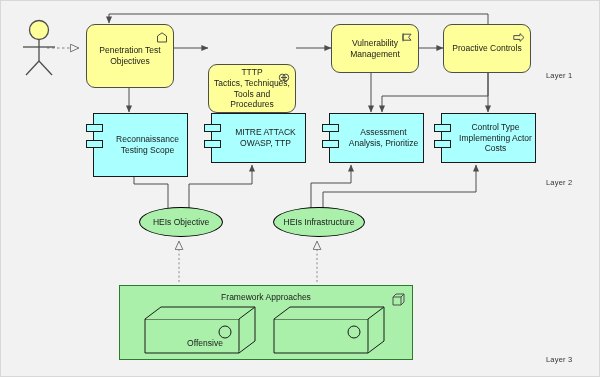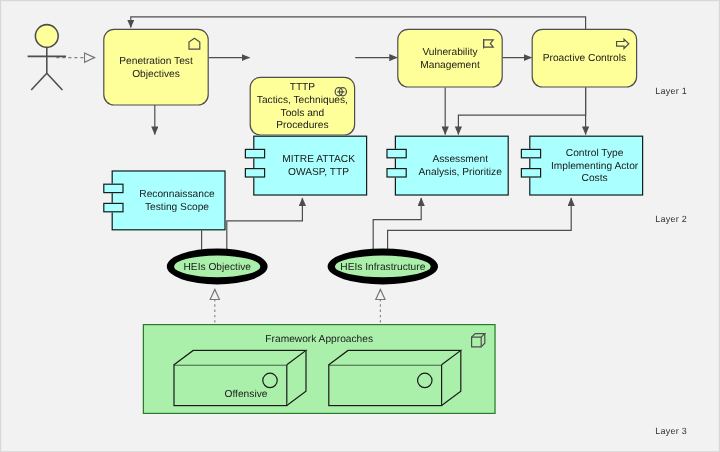--- a/index.html
+++ b/index.html
@@ -47,21 +47,21 @@
     position:absolute;left:-8px;width:17px;height:8px;
     background:#aaffff;border:1px solid #1a1a1a;box-sizing:border-box;
   }
   .cbox .tab.t1{top:10px;}
   .cbox .tab.t2{top:26px;}
 
   
   .ellipse{
     position:absolute;
     background:#aaf0aa;
-    border:6px solid #000000;
+    border:1px solid #000000;
     border-radius:50%/50%;
     box-sizing:border-box;
     display:flex;align-items:center;justify-content:center;
     font-size:8.5px;color:#1a1a1a;text-align:center;
   }
 
   
   .package{
     position:absolute;
     background:#aaf0aa;
@@ -186,21 +186,21 @@
         <path d="M2,2.2 L10,2.2 L7.6,5.2 L10,8.2 L2,8.2 Z" fill="none" stroke="#4d4d4d" stroke-width="1"></path>
         <line x1="2" y1="1.4" x2="2" y2="9.4" stroke="#4d4d4d" stroke-width="1"></line>
       </svg>
     </span>
     <span class="lbl">Vulnerability
 Management</span>
   </div>
 
   <div class="layercap" style="left:545px;top:70px;">Layer 1</div>
 
-  <div class="cbox" style="left:92px;top:112px;width:95px;height:50px;margin-top:29px;">
+  <div class="cbox" style="left:92px;top:112px;width:95px;height:64px;">
     <span class="tab t1"></span>
     <span class="tab t2"></span>
     <span class="lbl">Reconnaissance
 Testing Scope</span>
   </div>
 
   <div class="cbox" style="left:210px;top:112px;width:95px;height:50px;">
     <span class="tab t1"></span>
     <span class="tab t2"></span>
     <span class="lbl">MITRE ATTACK
@@ -225,21 +225,21 @@
   <div class="ellipse" style="left:138px;top:206px;width:84px;height:30px;">
     <span>HEIs Objective</span>
   </div>
 
   <div class="ellipse" style="left:272px;top:206px;width:92px;height:30px;">
     <span>HEIs Infrastructure</span>
   </div>
 
   <div class="layercap" style="left:545px;top:177px;">Layer 2</div>
 
-  <div class="package" style="left:118px;top:269px;width:294px;height:75px;">
+  <div class="package" style="left:118px;top:284px;width:294px;height:75px;">
     <span class="ptitle">Framework Approaches</span>
     <span class="picon">
       <svg width="13" height="13" viewBox="0 0 13 13">
         <path d="M1,4 L9,4 L9,12 L1,12 Z" fill="none" stroke="#4d4d4d" stroke-width="1"></path>
         <path d="M1,4 L4,1 L12,1 L9,4" fill="none" stroke="#4d4d4d" stroke-width="1"></path>
         <path d="M9,12 L12,9 L12,1" fill="none" stroke="#4d4d4d" stroke-width="1"></path>
       </svg>
     </span>
 
     <div class="cube" style="left:24px;top:20px;width:118px;height:48px;">

